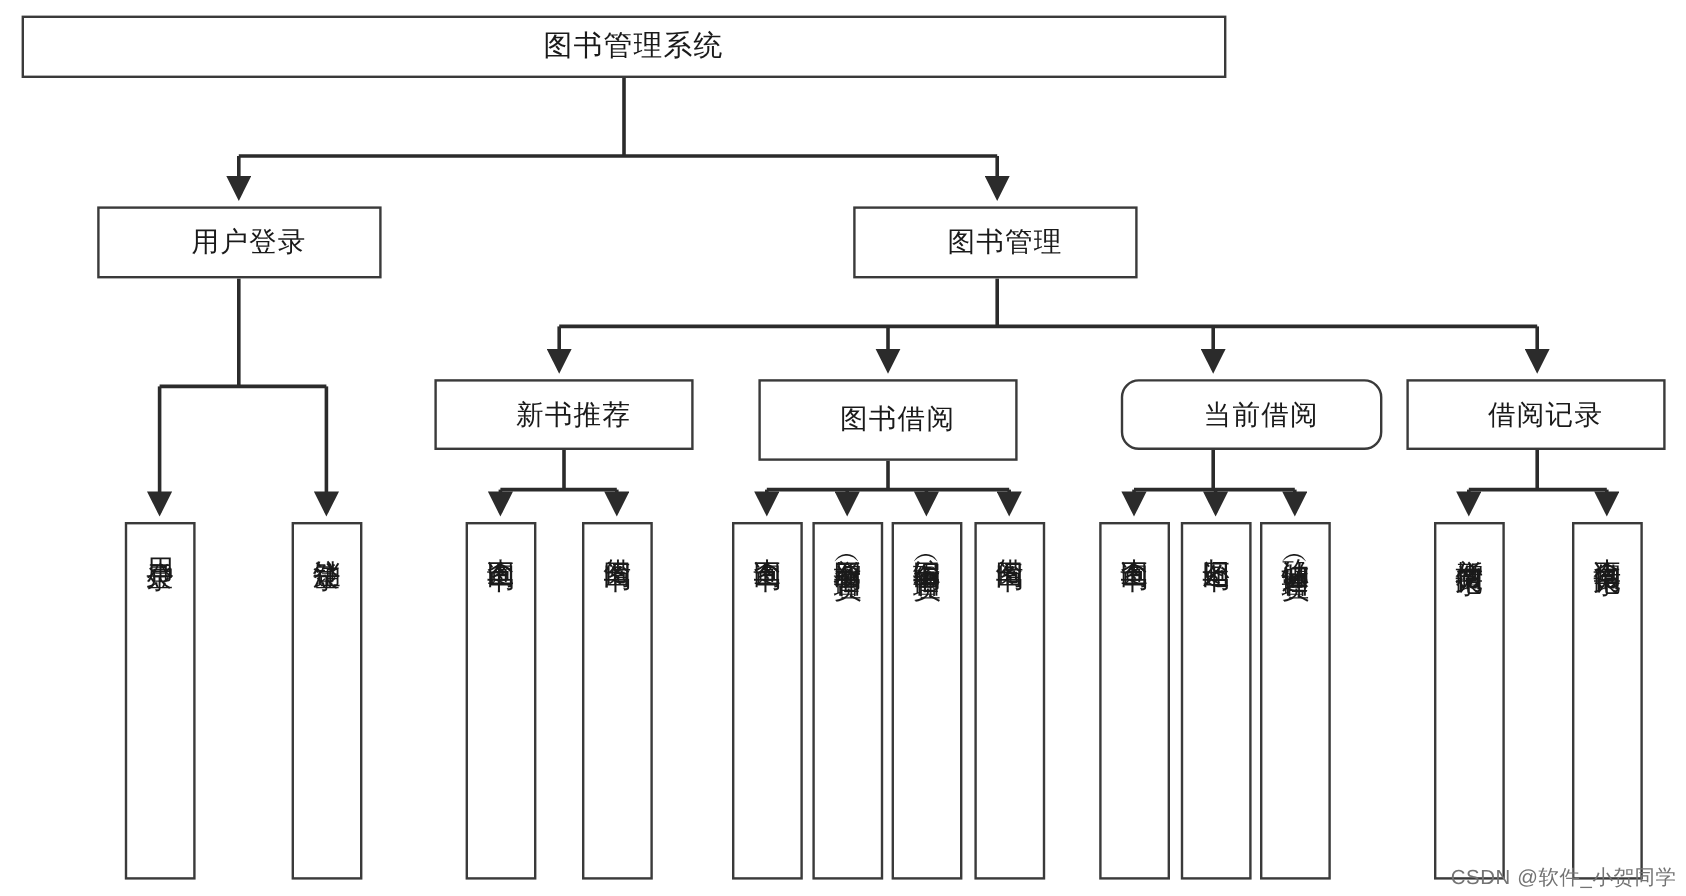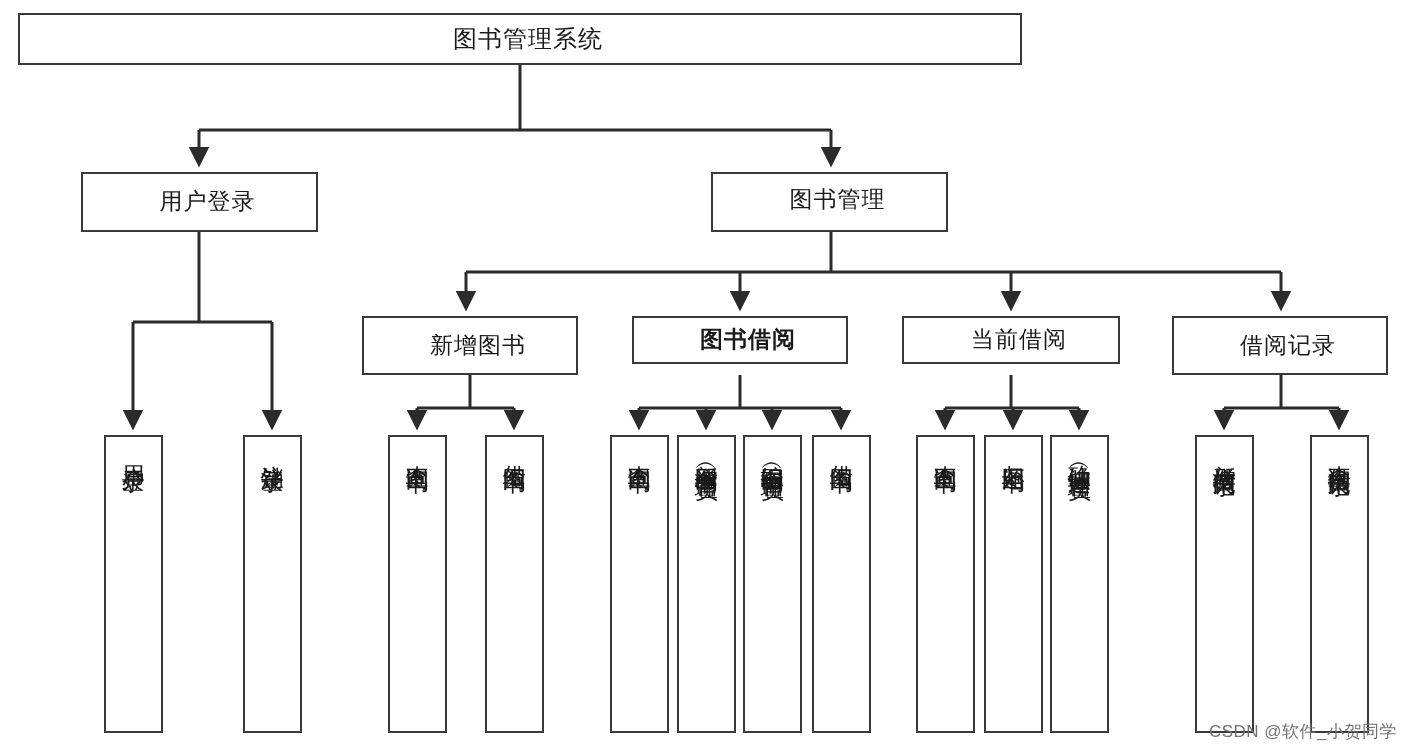--- a/index.html
+++ b/index.html
@@ -122,27 +122,27 @@
       <path d="M 1224 408 L 1339 408"></path>
       <path d="M 1224 408 L 1224 427" marker-end="url(#arrow)"></path>
       <path d="M 1339 408 L 1339 427" marker-end="url(#arrow)"></path>
     </g>
   </svg>
 
   <div class="node horiz root" style="left:18px; top:13px; width:1004px; height:52px;">图书管理系统</div>
 
   <div class="node horiz" style="left:81px; top:172px; width:237px; height:60px;">用户登录</div>
 
-  <div class="node horiz" style="left:711px; top:172px; width:237px; height:60px;font-family:Liberation Mono, monospace;">图书管理</div>
+  <div class="node horiz" style="left:711px; top:172px; width:237px; height:60px;">图书管理</div>
 
-  <div class="node horiz" style="left:362px; top:316px; width:216px; height:59px;">新增图书</div>
+  <div class="node horiz" style="left:362px; top:316px; width:216px; height:59px;">新书推荐</div>
 
-  <div class="node horiz" style="left:632px; top:316px; width:216px; height:48px;font-weight:bold;">图书借阅</div>
+  <div class="node horiz" style="left:632px; top:316px; width:216px; height:68px;">图书借阅</div>
 
-  <div class="node horiz" style="left:902px; top:316px; width:218px; height:48px;">当前借阅</div>
+  <div class="node horiz" style="left:934px; top:316px; width:218px; height:59px;border-radius:15px;">当前借阅</div>
 
   <div class="node horiz" style="left:1172px; top:316px; width:216px; height:59px;text-align:right;">借阅记录</div>
 
   <div class="node vert" style="left:104px; top:435px; width:59px; height:298px;">
     <span class="vlabel">用户登录</span>
   </div>
 
   <div class="node vert" style="left:243px; top:435px; width:59px; height:298px;">
     <span class="vlabel">注销登录</span>
   </div>

